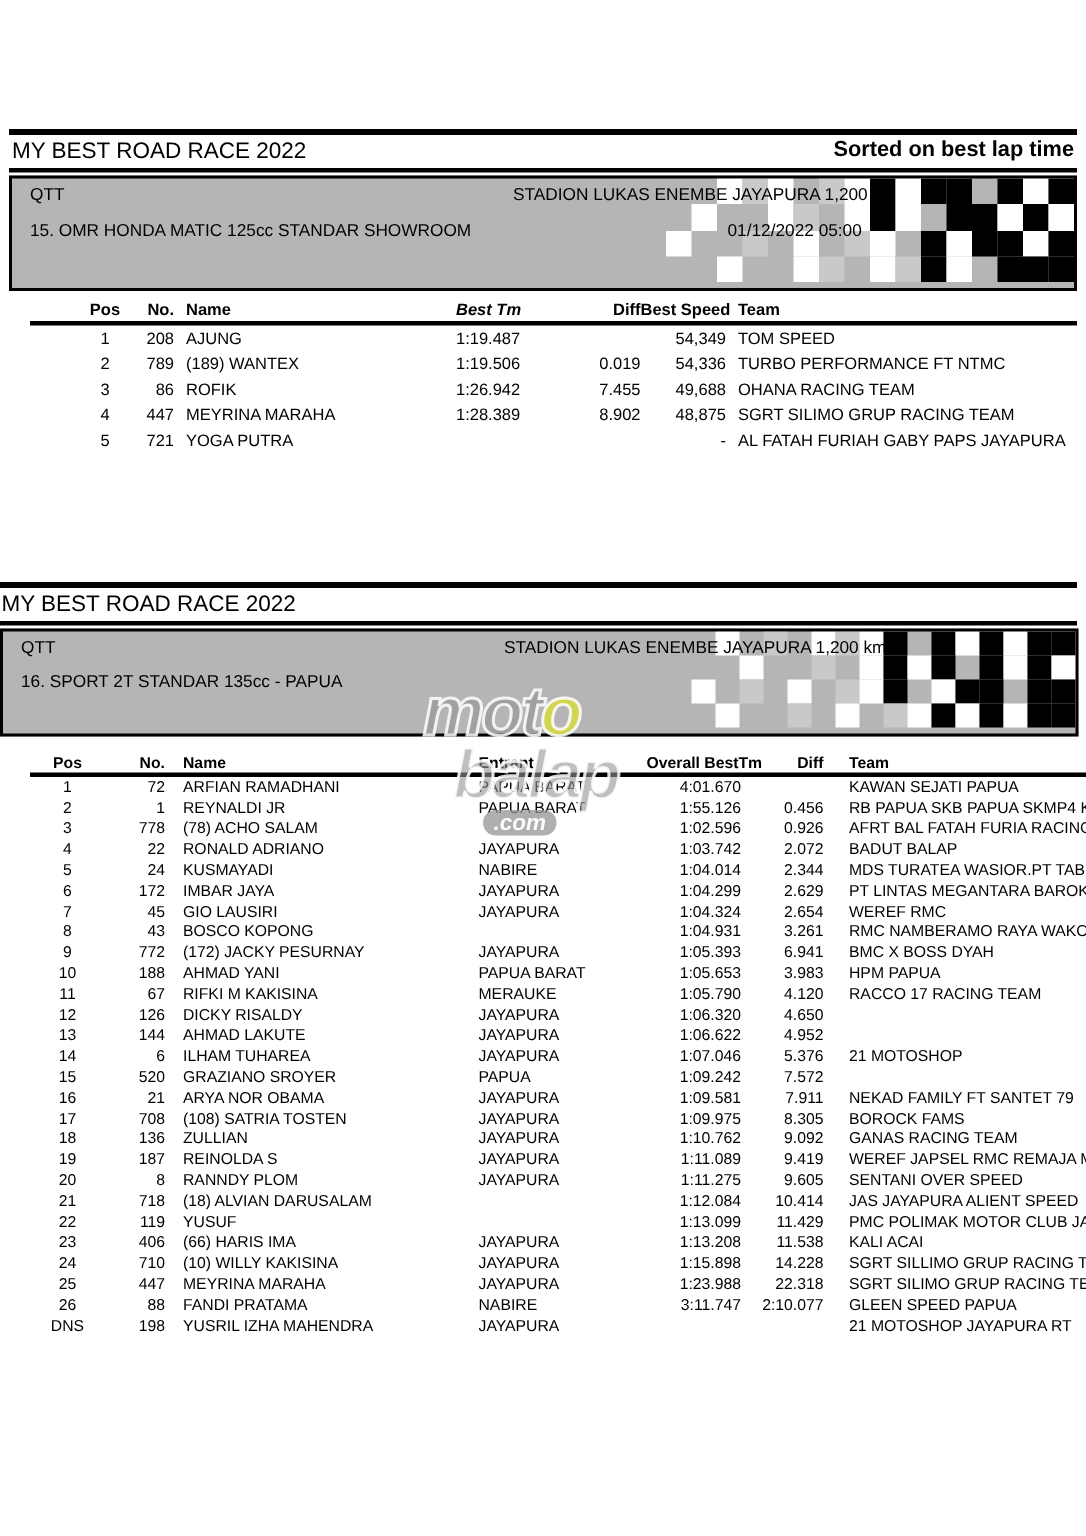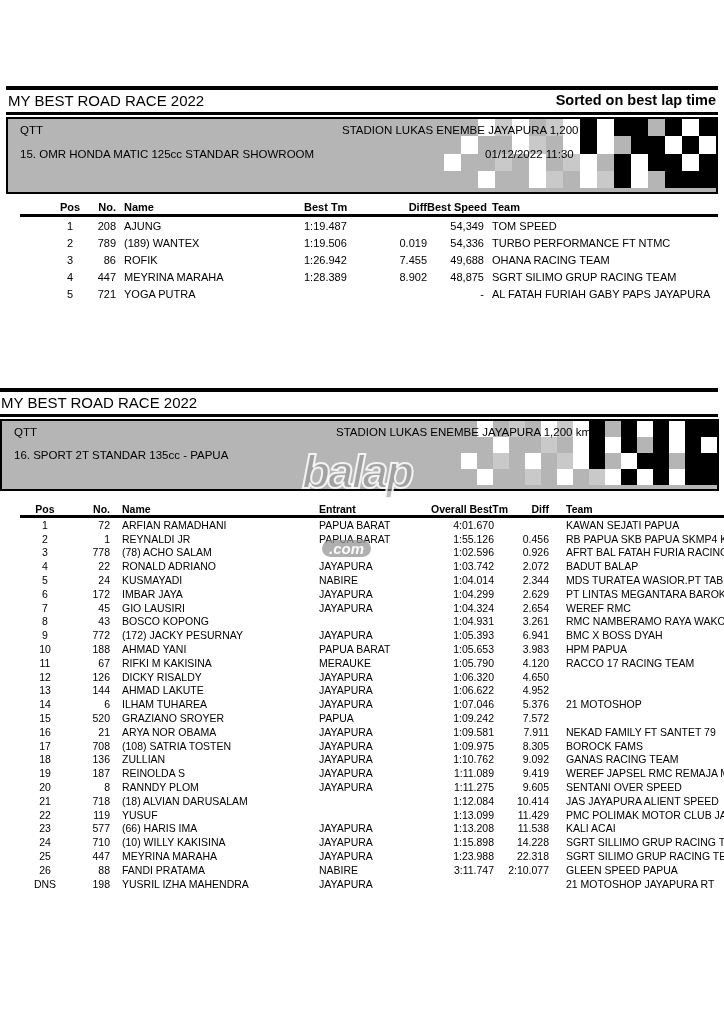--- a/index.html
+++ b/index.html
@@ -134,29 +134,29 @@
           <div style="background: rgb(0, 0, 0);"></div>
           <div style="background: rgb(0, 0, 0);"></div>
           <div style="background: rgb(0, 0, 0);"></div>
         </div>
       <div class="band-line">
         <span class="ltext">QTT</span>
         <span class="venue">STADION LUKAS ENEMBE JAYAPURA 1,200 km</span>
       </div>
       <div class="band-line">
         <span class="ltext">15. OMR HONDA MATIC 125cc STANDAR SHOWROOM</span>
-        <span class="dtime">01/12/2022 11:30</span>
+        <span class="dtime">01/12/2022 05:00</span>
       </div>
     </div>
     <div class="t1" id="table1">
         <div class="thead">
           <span class="cell pos c" style="justify-content: center; display: inline-block;">Pos</span>
           <span class="cell no r" style="justify-content: flex-end; display: inline-block;">No.</span>
           <span class="cell name l" style="justify-content: flex-start; display: inline-block;">Name</span>
-          <span class="cell bt l" style="justify-content: flex-start; display: inline-block;">Best Tm</span>
+          <span class="cell bt l" style="justify-content: flex-start; display: inline-block; font-style: italic;">Best Tm</span>
           <span class="cell diff r" style="justify-content: flex-end; display: inline-block;">Diff</span>
           <span class="cell spd r" style="justify-content: flex-end; display: inline-block;">Best Speed</span>
           <span class="cell team l" style="justify-content: flex-start; display: inline-block;">Team</span>
         </div>
         <div class="head-underline" style="margin-left: 14px;"></div>
         <div class="trow">
           <span class="cell pos c">1</span>
           <span class="cell no r">208</span>
           <span class="cell name l">AJUNG</span>
           <span class="cell bt l">1:19.487</span>
@@ -488,21 +488,21 @@
           <span class="cell pos c">22</span>
           <span class="cell no r">119</span>
           <span class="cell name l">YUSUF</span>
           <span class="cell ent l"></span>
           <span class="cell bt r">1:13.099</span>
           <span class="cell diff r">11.429</span>
           <span class="cell team l">PMC POLIMAK MOTOR CLUB JAYAPURA</span>
         </div>
         <div class="trow">
           <span class="cell pos c">23</span>
-          <span class="cell no r">577</span>
+          <span class="cell no r">406</span>
           <span class="cell name l">(66) HARIS IMA</span>
           <span class="cell ent l">JAYAPURA</span>
           <span class="cell bt r">1:13.208</span>
           <span class="cell diff r">11.538</span>
           <span class="cell team l">KALI ACAI</span>
         </div>
         <div class="trow">
           <span class="cell pos c">24</span>
           <span class="cell no r">710</span>
           <span class="cell name l">(10) WILLY KAKISINA</span>
@@ -535,17 +535,18 @@
           <span class="cell name l">YUSRIL IZHA MAHENDRA</span>
           <span class="cell ent l">JAYAPURA</span>
           <span class="cell bt r"></span>
           <span class="cell diff r"></span>
           <span class="cell team l">21 MOTOSHOP JAYAPURA RT</span>
         </div>
       </div>
   </div>
 
   <div class="wm">
+    <div class="l1"><span>mot</span><span class="acc">o</span></div>
     <div class="l2">balap</div>
     <div class="dcom">.com</div>
   </div>
 
 </div>
 
 </body></html>

